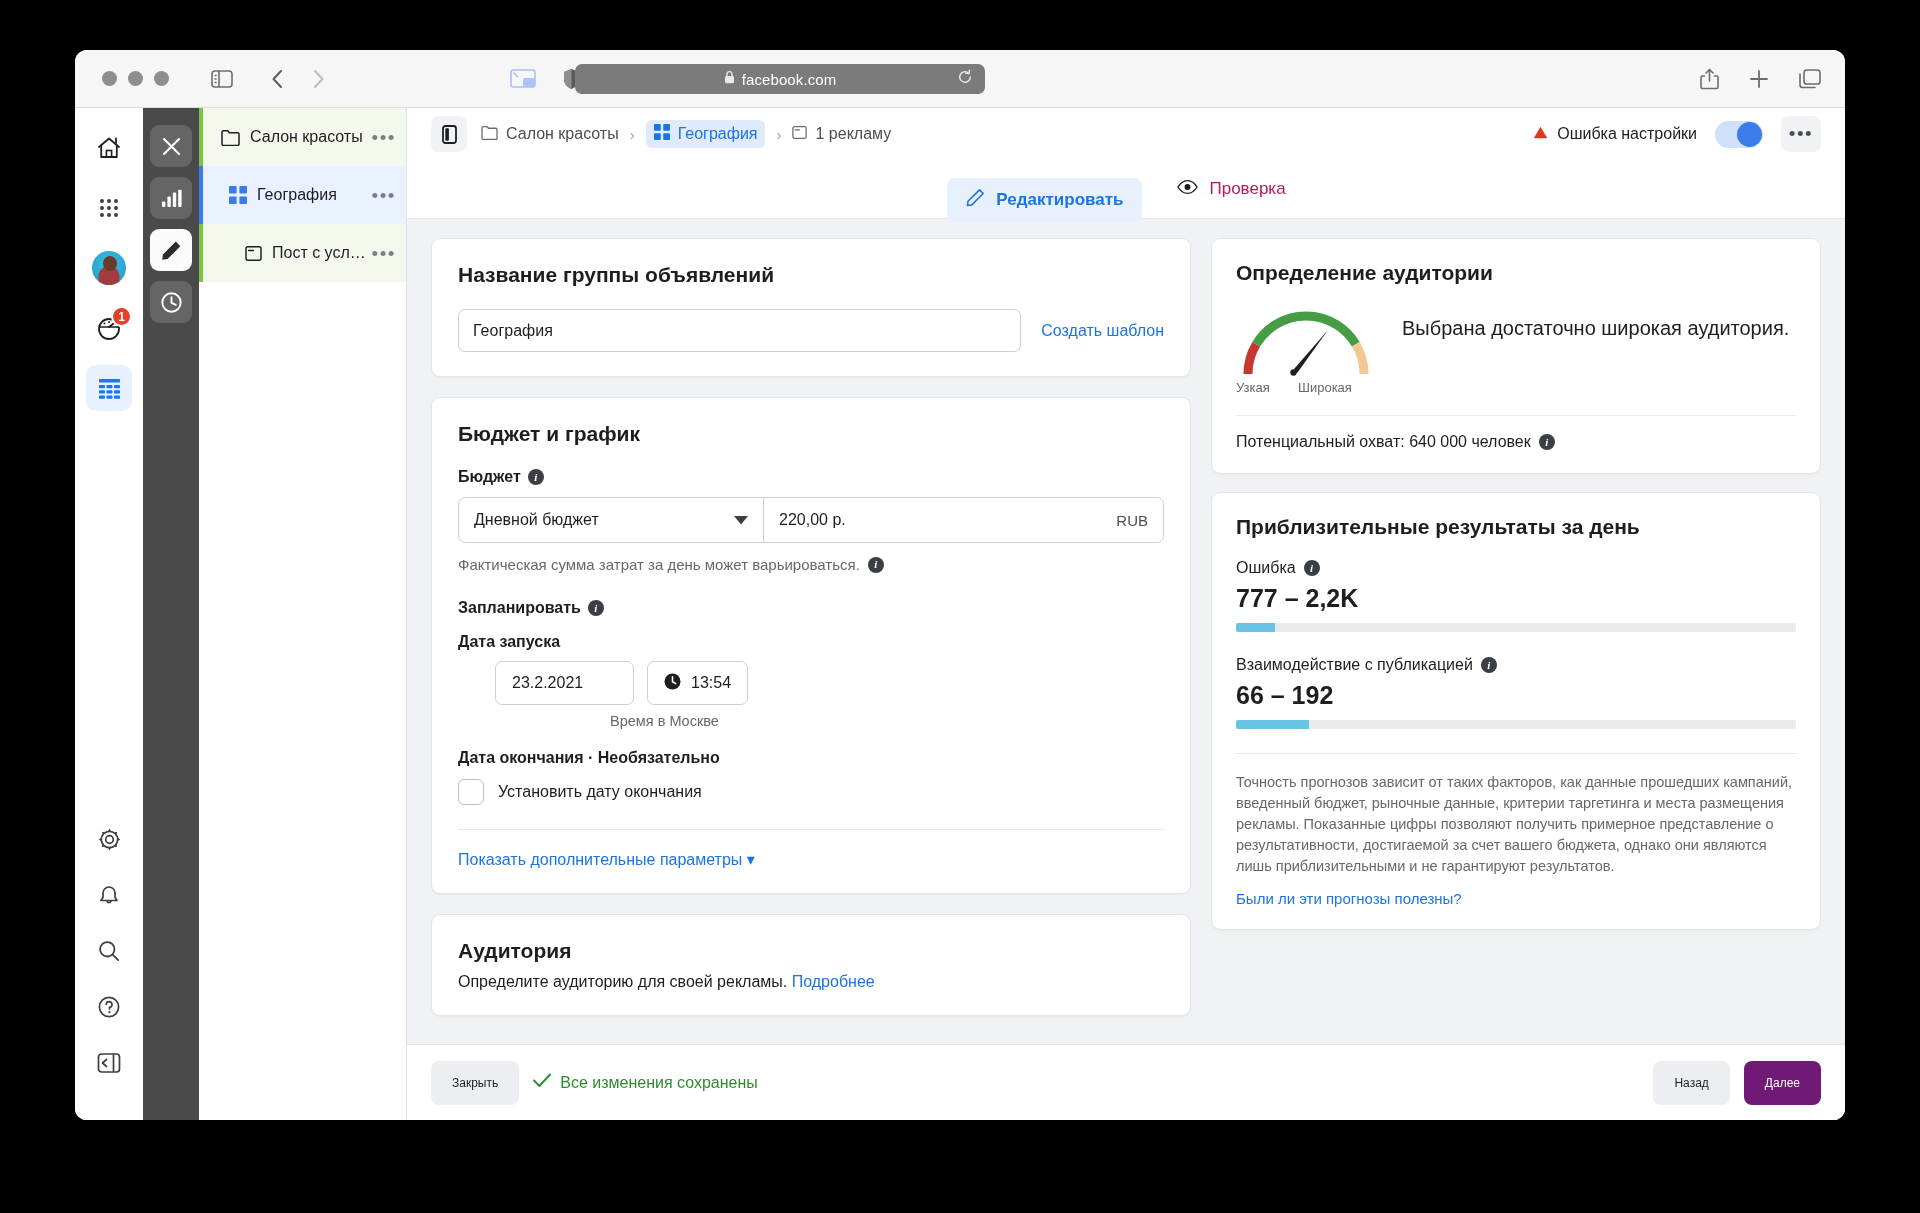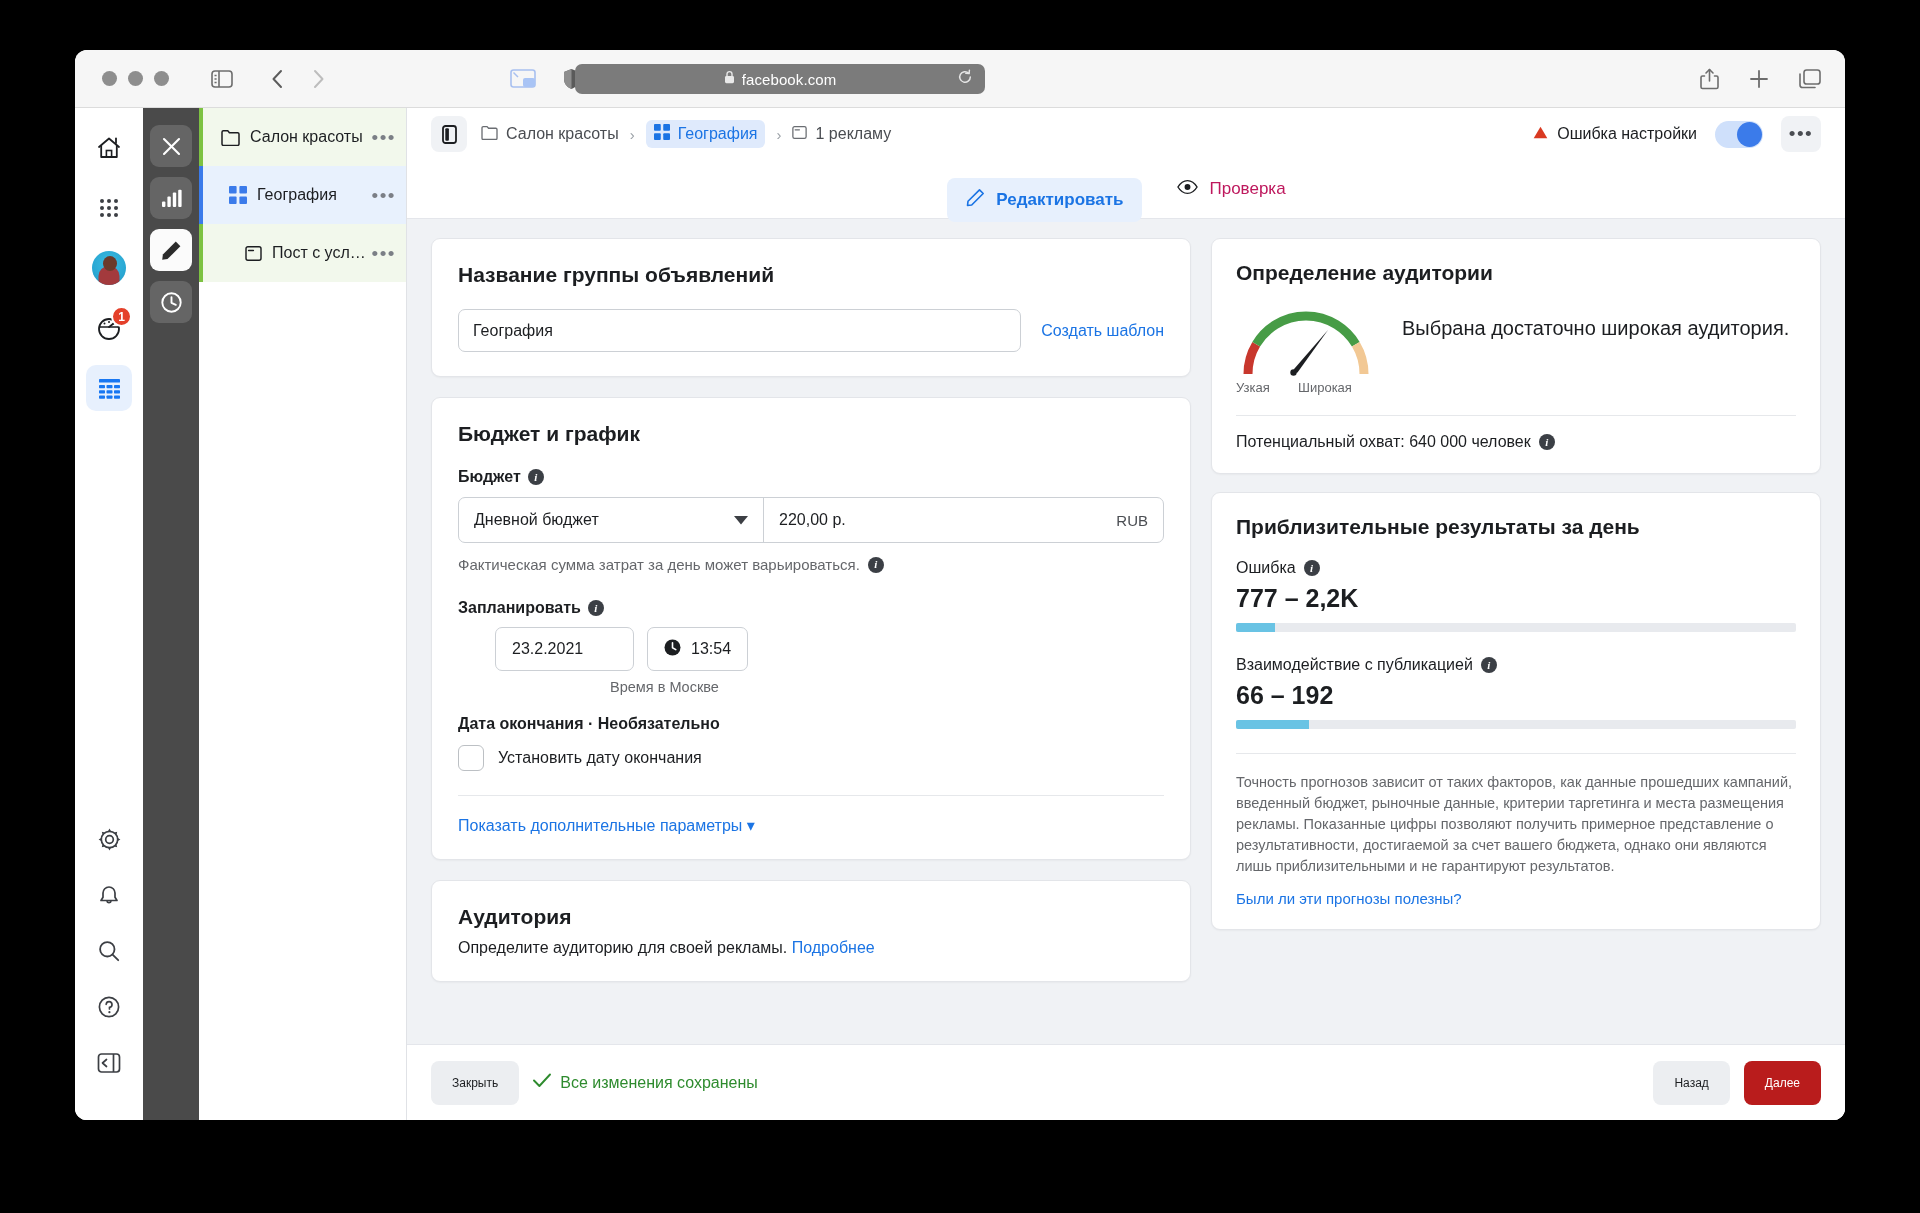--- a/index.html
+++ b/index.html
@@ -258,21 +258,21 @@
     background: #ffffff; border-top: 1px solid #e4e6eb;
     display: flex; align-items: center; padding: 0 24px; gap: 14px;
     position: relative; z-index: 5;
   }
   .btn {
     height: 44px; border-radius: 8px; padding: 0 21px;
     display: flex; align-items: center; justify-content: center;
     font-size: 12px; font-weight: normal;
   }
   .btn-grey { background: #eceef1; color: #1c1e21; }
-  .btn-blue { background: #b91c1c; color: #ffffff; }
+  .btn-blue { background: #701a75; color: #ffffff; }
   #save-status { display: flex; align-items: center; gap: 9px; color: #2e8b2e; font-size: 16px; }
   #bottom-right { margin-left: auto; display: flex; gap: 14px; }
 </style>
 </head>
 <body>
 
 <div id="browser-window">
 
   <div id="browser-toolbar">
     <div class="traffic-lights">
@@ -640,20 +640,21 @@
             <div style="display:flex;align-items:center;gap:8px;margin-top:13px;">
               <span class="muted" style="font-size:15px;">Фактическая сумма затрат за день может варьироваться.</span>
               <span class="info-i">i</span>
             </div>
 
             <div class="field-label" style="margin-top:26px;">
               <span>Запланировать</span>
               <span class="info-i">i</span>
             </div>
 
+            <div class="field-label" style="margin-top:16px;font-weight:bold;">Дата запуска</div>
 
             <div style="display:flex;gap:13px;margin-top:10px;padding-left:37px;">
               <div class="date-box" style="width:139px;">23.2.2021</div>
               <div class="date-box">
                 <span>
                   <svg width="17" height="17" viewBox="0 0 17 17">
                       <circle cx="8.5" cy="8.5" r="8" fill="#1c1e21"></circle>
                       <polyline points="8.5,3.8 8.5,8.8 11.8,10.6" fill="none" stroke="#fff" stroke-width="1.6" stroke-linecap="round" stroke-linejoin="round"></polyline>
                     </svg>
                 </span>

